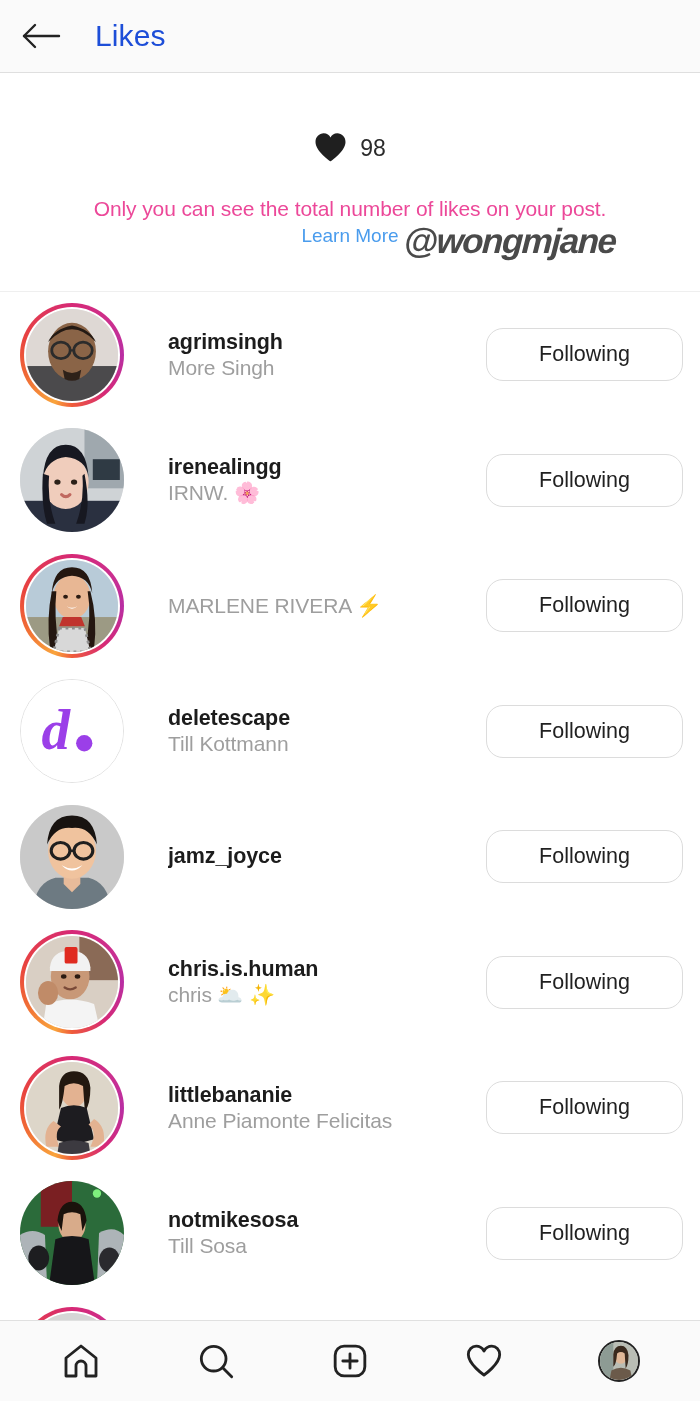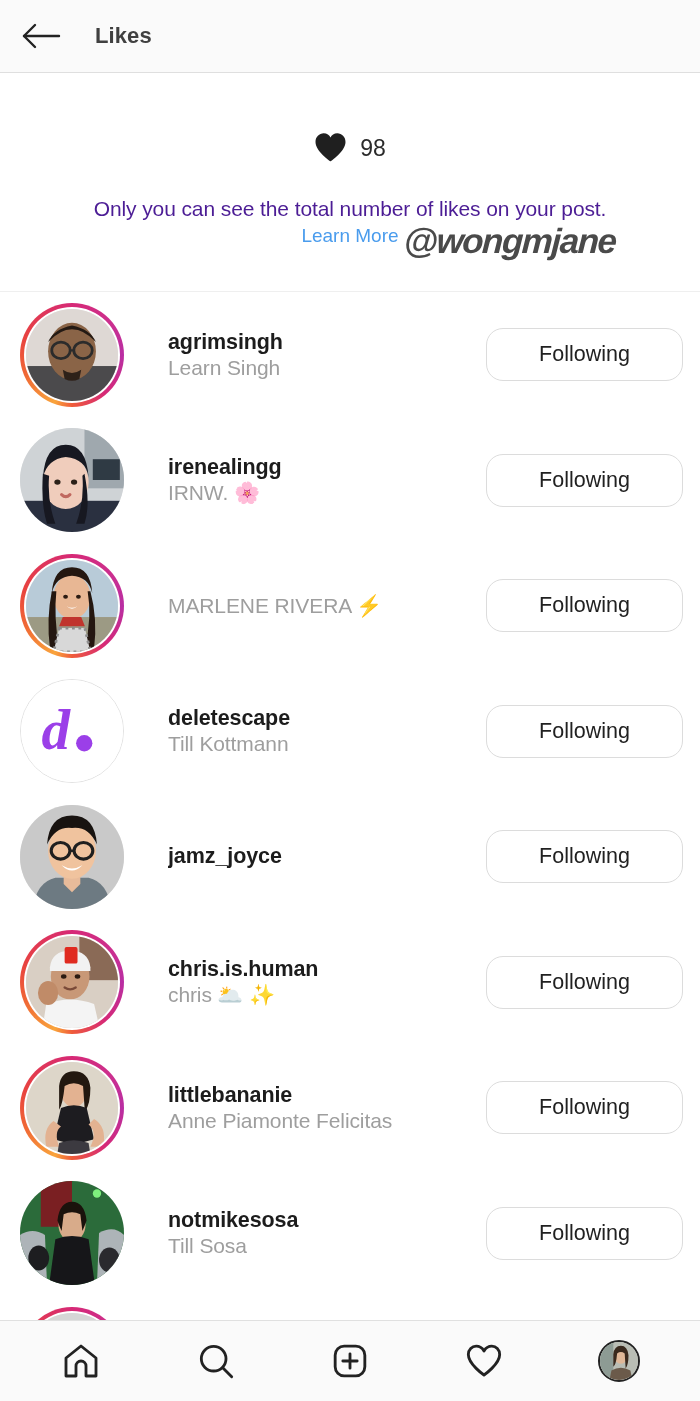--- a/index.html
+++ b/index.html
@@ -37,23 +37,23 @@
     height: 54px;
     display: flex;
     align-items: center;
     justify-content: center;
     cursor: pointer;
     background: none;
     border: none;
   }
   .back-btn svg { display: block; }
   .header-title {
-    font-size: 22px;
-    font-weight: bold;
-    color: #404040;
+    font-size: 30px;
+    font-weight: normal;
+    color: #1d4ed8;
     margin-left: 27px;
     letter-spacing: 0.1px;
   }
 
   
   .summary {
     flex: 0 0 219px;
     position: relative;
     background: #ffffff;
     border-bottom: 1px solid #efefef;
@@ -73,21 +73,21 @@
   .like-count {
     font-size: 23px;
     color: #2b2b2b;
     font-weight: normal;
     line-height: 1;
     padding-top: 2px;
   }
   .info-text {
     margin-top: 32px;
     font-size: 21px;
-    color: #4c1d95;
+    color: #ec4899;
     text-align: center;
     letter-spacing: -0.1px;
     line-height: 1.25;
   }
   .learn-more {
     display: block;
     margin-top: 3px;
     font-size: 19px;
     color: #4a9ced;
     text-align: center;
@@ -298,21 +298,21 @@
             <path d="M24 36 Q50 8 76 36 Q70 22 50 18 Q30 22 24 36 Z" fill="#241a14"></path>
             <ellipse cx="38" cy="45" rx="10" ry="9" fill="none" stroke="#2b2b2b" stroke-width="3"></ellipse>
             <ellipse cx="62" cy="45" rx="10" ry="9" fill="none" stroke="#2b2b2b" stroke-width="3"></ellipse>
             <path d="M48 45 h4" stroke="#2b2b2b" stroke-width="2.5"></path>
             <path d="M40 66 Q50 73 60 66 L58 76 Q50 80 42 76 Z" fill="#2e2119"></path>
           </svg>
         </div>
       </div>
       <div class="names">
         <div class="username">agrimsingh</div>
-        <div class="fullname">Learn Singh</div>
+        <div class="fullname">More Singh</div>
       </div>
       <button class="follow-btn">Following</button>
     </div>
 
     <div class="list-item">
       <div class="avatar-wrap plain">
         <div class="avatar">
           <svg viewBox="0 0 100 100" preserveAspectRatio="xMidYMid slice">
             <rect width="100" height="100" fill="#cfd3d6"></rect>
             <rect x="62" y="0" width="38" height="58" fill="#9fa8ae"></rect>

